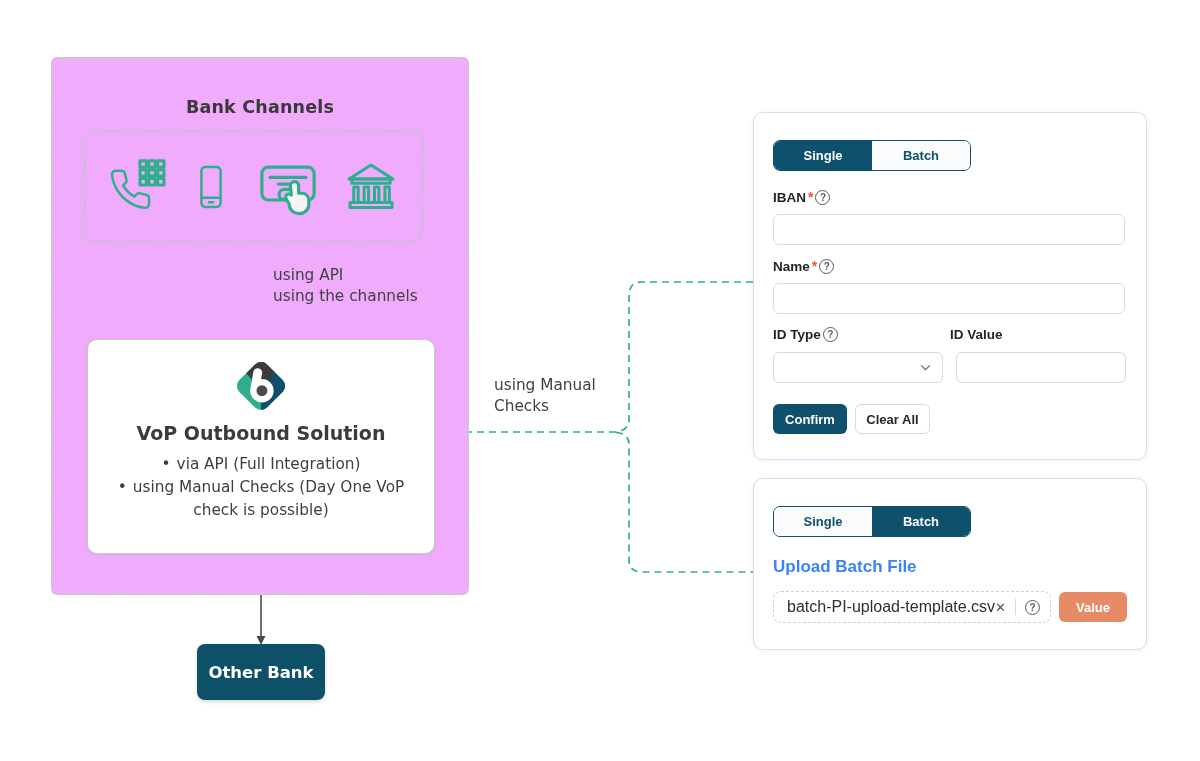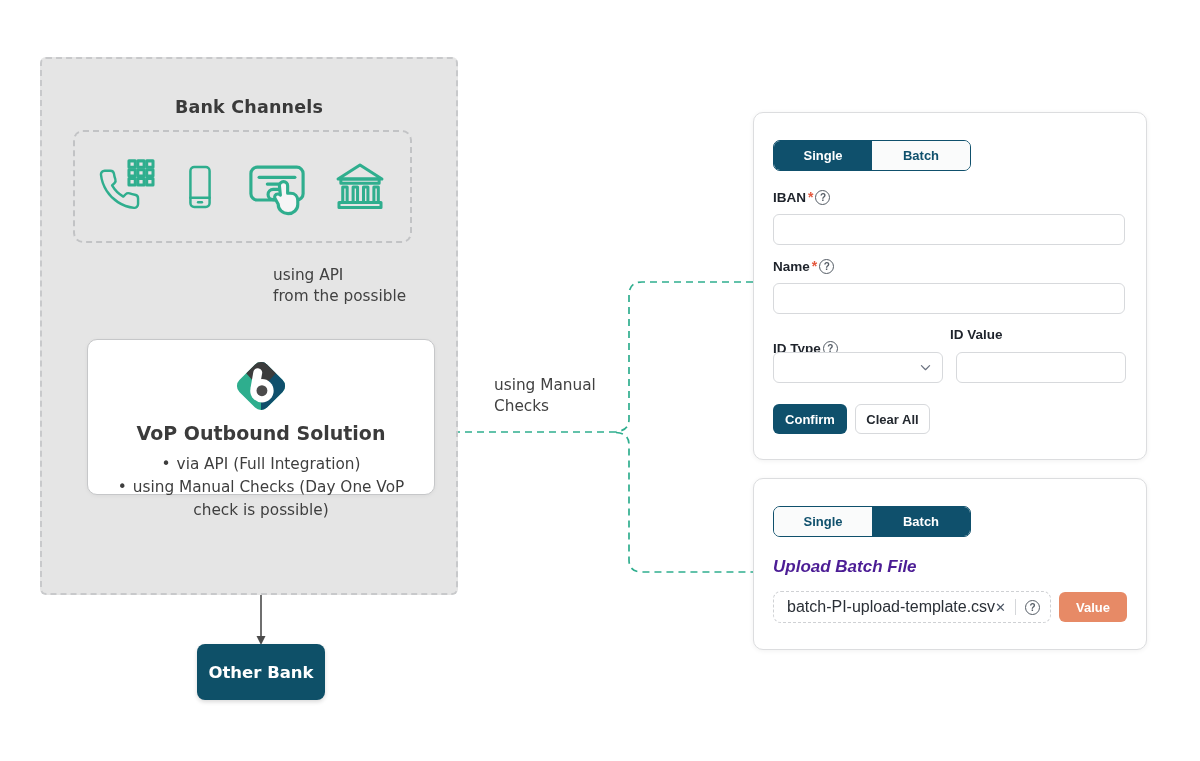--- a/index.html
+++ b/index.html
@@ -1,30 +1,30 @@
 <!DOCTYPE html>
 <html><head>
 <meta charset="utf-8">
 <style>
   html,body{margin:0;padding:0;background:#fff;}
   #canvas{position:relative;width:1200px;height:761px;background:#ffffff;overflow:hidden;
           font-family:"Liberation Sans",sans-serif;}
   .abs{position:absolute;}
 
   
-  #channels-container{left:40px;top:57px;width:414px;height:534px;background:#e5e5e5;
+  #channels-container{left:51px;top:57px;width:414px;height:534px;background:#f0abfc;
     border:2px dashed #c8c9cb;border-radius:6px;}
   #channels-title{left:0;top:38px;width:100%;text-align:center;font-family:"DejaVu Sans",sans-serif;
     font-size:17.5px;font-weight:600;color:#3a3a3a;letter-spacing:.2px;}
   #channels-box{left:31px;top:71px;width:339px;height:113px;border:2px dashed #c2c3c5;border-radius:10px;
     display:flex;align-items:center;justify-content:space-between;padding:0 20px;box-sizing:border-box;}
   .chan-icon{display:block;}
   .stroke-ic{stroke:#2fae8e;fill:none;stroke-width:1.3;stroke-linecap:round;stroke-linejoin:round;}
 
-  #vop-box{left:87px;top:339px;width:348px;height:156px;background:#fff;border:1px solid #c6c7c9;
+  #vop-box{left:87px;top:339px;width:348px;height:215px;background:#fff;border:1px solid #c6c7c9;
     border-radius:10px;box-shadow:0 1px 4px rgba(0,0,0,.05);text-align:center;box-sizing:border-box;}
   #vop-logo{margin:16px auto 6px;display:block;}
   #vop-title{font-family:"DejaVu Sans",sans-serif;font-size:19px;font-weight:700;color:#3b3b3b;}
   #vop-bullets{width:322px;margin:9px auto 0;font-family:"DejaVu Sans",sans-serif;font-size:15.3px;
     color:#3e3e3e;line-height:1.5;}
   .vop-bullet .marker{margin-right:6px;}
 
   #api-label{left:273px;top:265px;font-family:"DejaVu Sans",sans-serif;font-size:15.3px;color:#414141;line-height:21px;}
   #manual-label{left:494px;top:375px;font-family:"DejaVu Sans",sans-serif;font-size:15.3px;color:#414141;line-height:21px;}
 
@@ -52,21 +52,21 @@
   .txt-input{position:absolute;width:352px;height:31px;border:1px solid #d7d9dc;border-radius:6px;
     background:#fff;box-sizing:border-box;padding:0 10px;font-size:13px;color:#333;outline:none;}
   .half{width:170px;}
   .select-box{position:absolute;width:170px;height:31px;border:1px solid #d7d9dc;border-radius:6px;background:#fff;
     box-sizing:border-box;display:flex;align-items:center;justify-content:flex-end;padding:0 9px;cursor:pointer;}
   .btn{position:absolute;height:30px;border-radius:6px;display:flex;align-items:center;justify-content:center;
     font-size:13px;font-weight:700;cursor:pointer;box-sizing:border-box;}
   #btn-confirm{left:19px;top:291px;width:74px;background:#0f506c;color:#fff;}
   #btn-clear{left:101px;top:291px;width:75px;background:#fff;border:1px solid #d7d9dc;color:#23282f;}
 
-  #batch-heading{left:19px;top:78px;font-size:17px;font-weight:700;color:#4c1d95;font-style:italic;}
+  #batch-heading{left:19px;top:78px;font-size:17px;font-weight:700;color:#3b82f6;}
   #file-chip{left:19px;top:112px;width:278px;height:32px;border:1.5px dashed #cfd1d4;border-radius:8px;
     background:#fff;display:flex;align-items:center;box-sizing:border-box;padding:0 10px 0 13px;}
   #file-name{flex:1;font-size:16px;color:#2a2f36;white-space:nowrap;overflow:hidden;}
   #file-remove{font-size:13px;color:#4b5563;margin-right:9px;cursor:pointer;}
   .chip-divider{width:1px;height:16px;background:#d5d7da;margin-right:9px;}
   #btn-upload{left:305px;top:113px;width:68px;background:#e78a66;color:#fff;}
 </style>
 </head>
 <body>
 
@@ -135,21 +135,21 @@
           <rect x="13.5" y="12" width="1.9" height="6.6"></rect>
           <rect x="17.95" y="12" width="1.9" height="6.6"></rect>
           <rect x="3" y="18.6" width="18" height="2.2"></rect>
         </g>
       </svg>
     </div>
   </div>
 
   <div id="api-label" class="abs">
     <div>using API</div>
-    <div>from the possible</div>
+    <div>using the channels</div>
   </div>
 
   <div id="vop-box" class="abs">
     <svg id="vop-logo" viewBox="0 0 64 64" width="60" height="60">
       <defs>
         <clipPath id="dclip">
           <rect x="11.2" y="11.2" width="41.6" height="41.6" rx="9" transform="rotate(45 32 32)"></rect>
         </clipPath>
       </defs>
       <g transform="rotate(45 32 32)">
@@ -196,21 +196,21 @@
     </div>
     <input class="txt-input" style="left: 19px; top: 101px;" value="">
 
     <div class="fld-label abs" style="left:19px;top:145px;">
       <span>Name</span>
       <span class="req">*</span>
       <span class="help">?</span>
     </div>
     <input class="txt-input" style="left: 19px; top: 170px;" value="">
 
-    <div class="fld-label abs" style="left:19px;top:228px;">
+    <div class="fld-label abs" style="left:19px;top:214px;">
       <span>ID Type</span>
       <span class="help">?</span>
     </div>
     <div class="select-box" style="left:19px;top:239px;">
       <svg viewBox="0 0 24 24" width="15" height="15">
         <path d="M5.5 9 L12 15.5 L18.5 9" stroke="#6b7280" stroke-width="2" fill="none" stroke-linecap="round" stroke-linejoin="round"></path>
       </svg>
     </div>
 
     <div class="fld-label abs" style="left:196px;top:214px;">

